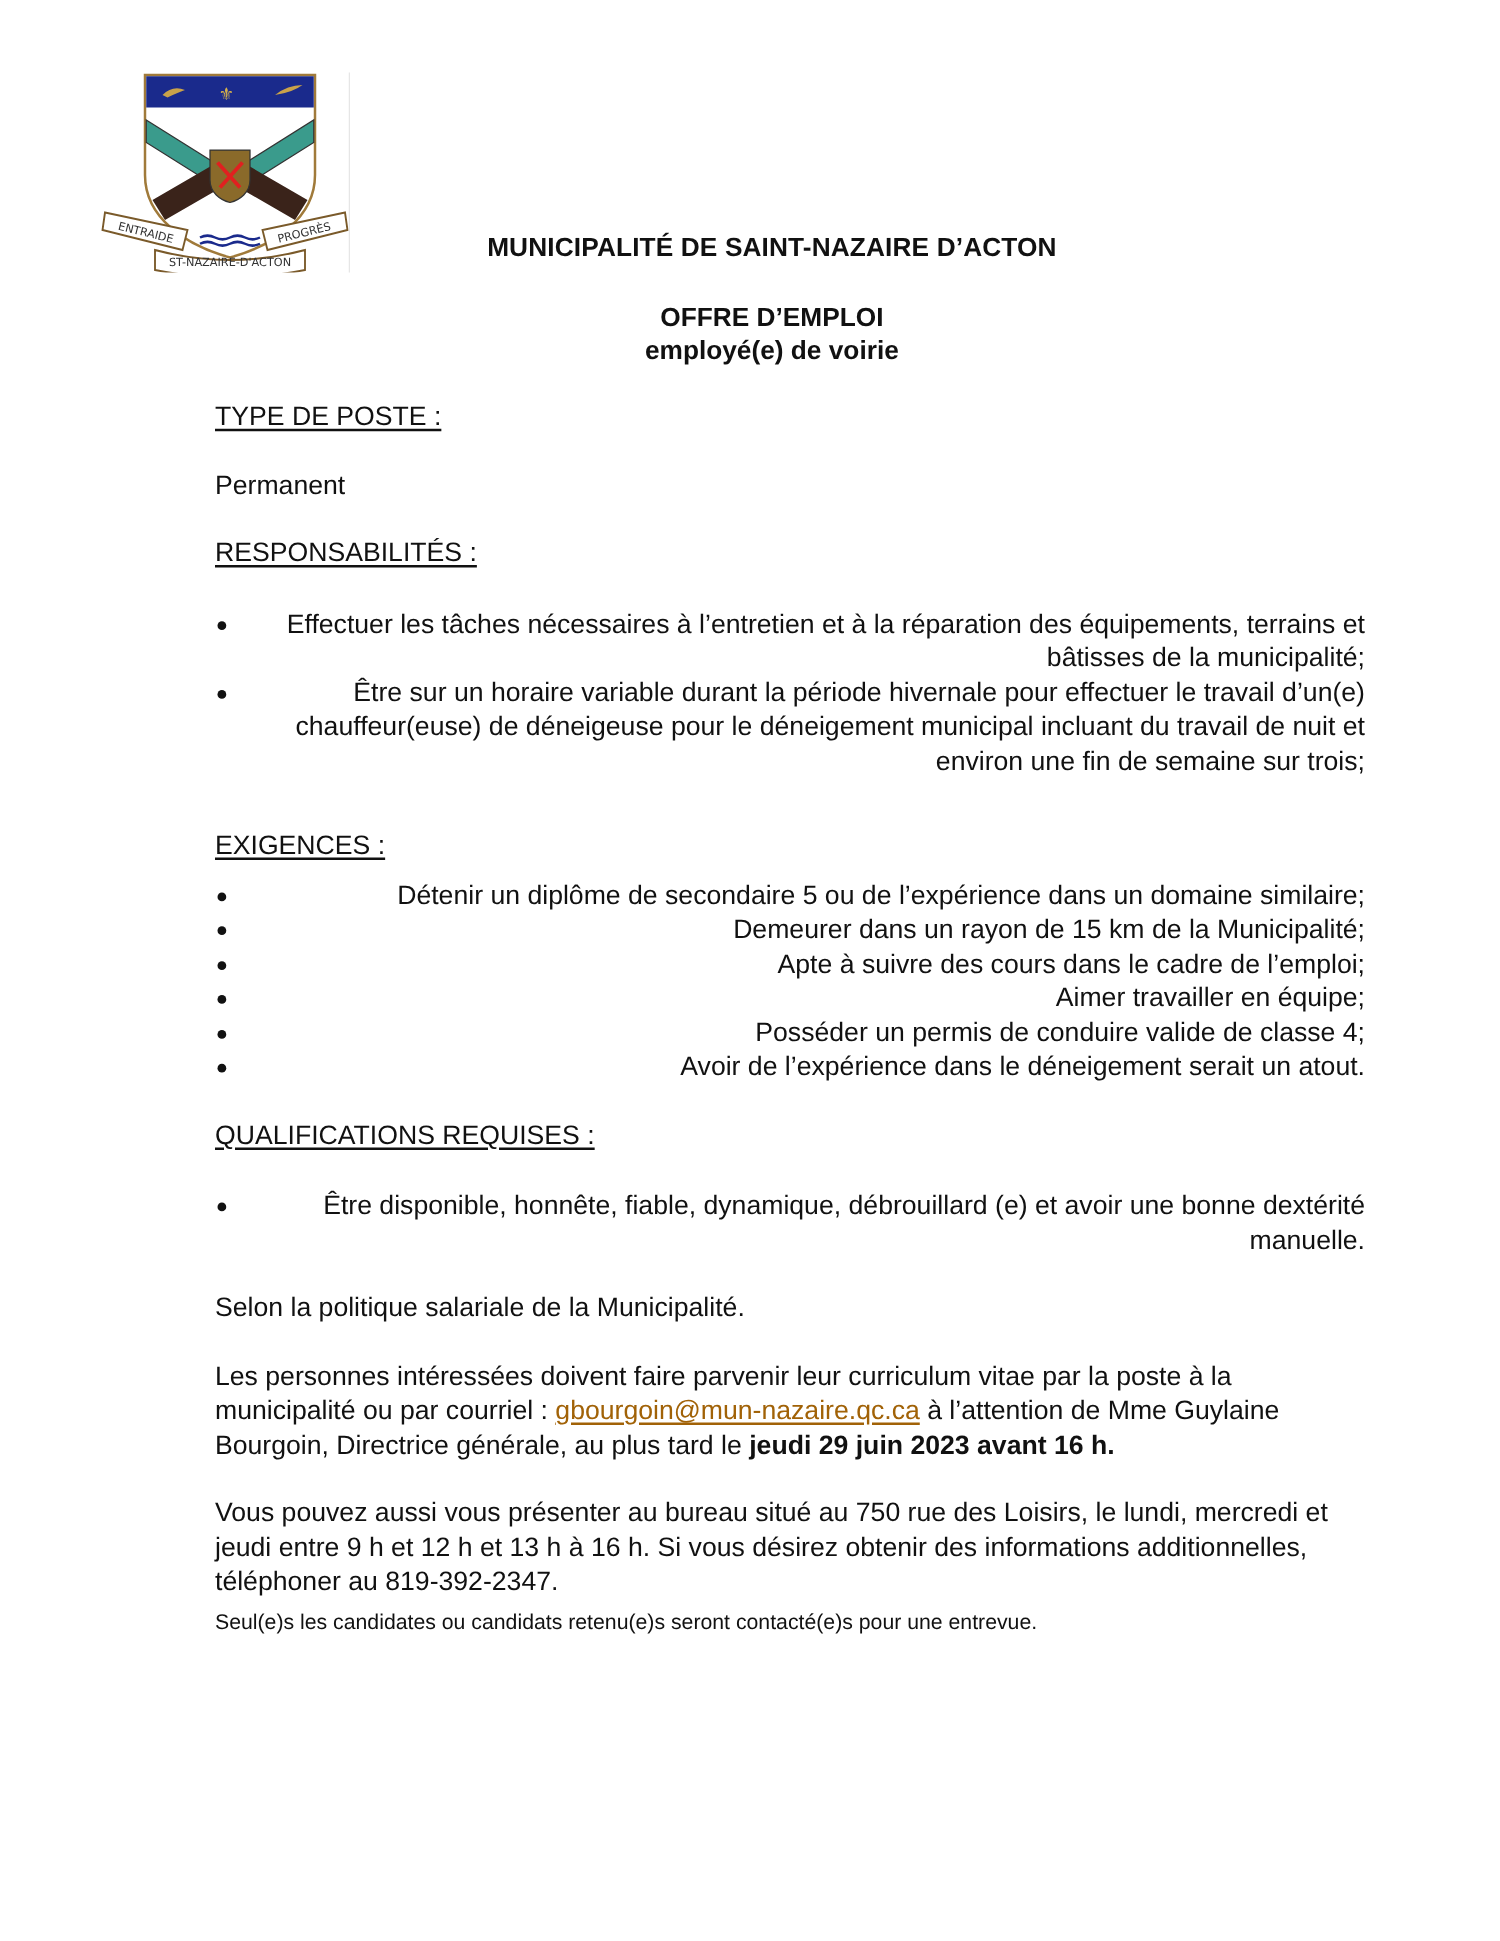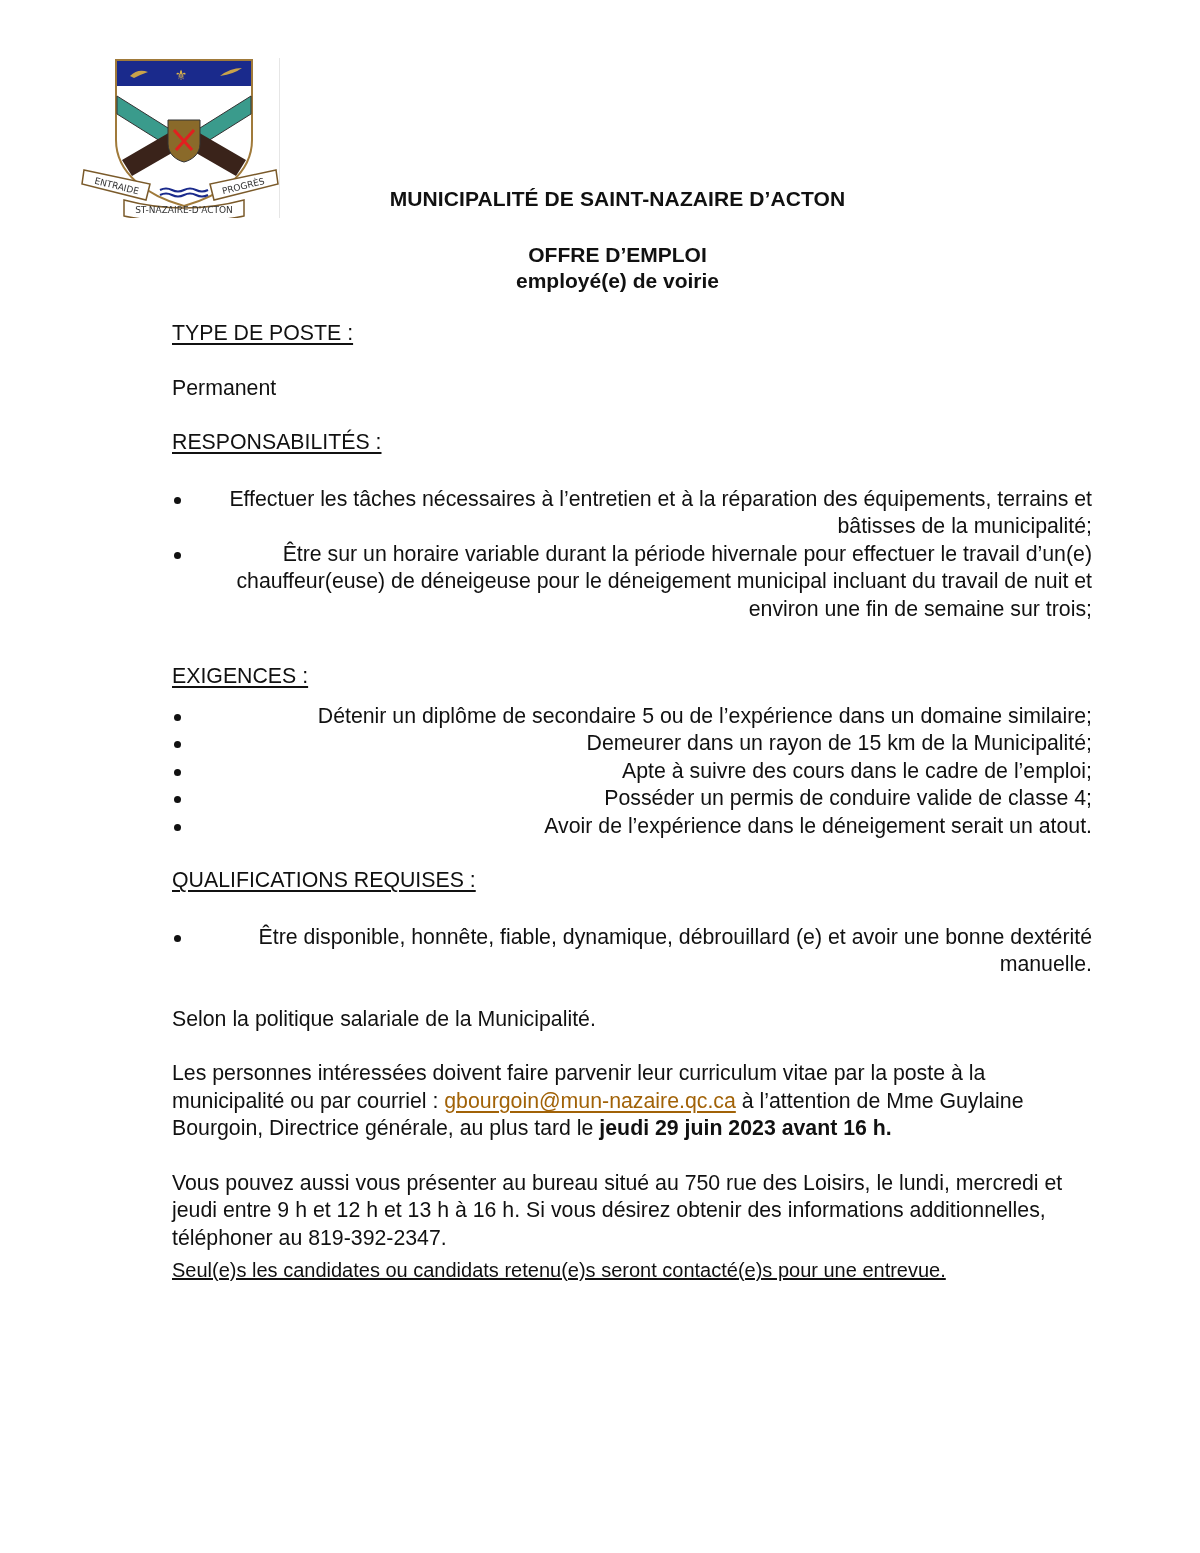--- a/index.html
+++ b/index.html
@@ -15,21 +15,21 @@
              font-weight: bold; font-size: 21px; }
     .content { position: absolute; left: 172px; top: 320px; width: 920px; font-size: 21.3px; line-height: 27.5px; }
     .sec-title { text-decoration: underline; text-underline-offset: 3px; margin: 0; }
     .para { margin: 0; }
     ul.bullets { list-style: none; margin: 0; padding: 0; text-align: right; }
     ul.bullets li { position: relative; padding-left: 28px; }
     ul.bullets li::before { content: ""; position: absolute; left: 2px; top: 11px; width: 7px; height: 7px;
                             border-radius: 50%; background: #111; }
     .mailto { color: #a16207; text-decoration: underline; text-underline-offset: 3px; }
     .bold { font-weight: bold; }
-    .small { font-size: 20px; line-height: 20px; text-decoration: underline; }
+    .small { font-size: 17px; line-height: 20px; }
   </style>
 </head>
 <body>
 
 <div class="logo">
   <svg width="200" height="162" viewBox="0 0 200 162" xmlns="http://www.w3.org/2000/svg">
 
     <path d="M36 4 H172 V84 C172 118 140 140 104 150 C68 140 36 118 36 84 Z" fill="#ffffff" stroke="#a07a3a" stroke-width="2"></path>
 
     <rect x="37" y="5" width="134" height="25" fill="#1a2a8c"></rect>
@@ -69,20 +69,21 @@
   <ul class="bullets" style="margin-top:29px">
     <li>Effectuer les tâches nécessaires à l’entretien et à la réparation des équipements, terrains et bâtisses de la municipalité;</li>
     <li>Être sur un horaire variable durant la période hivernale pour effectuer le travail d’un(e) chauffeur(euse) de déneigeuse pour le déneigement municipal incluant du travail de nuit et environ une fin de semaine sur trois;</li>
   </ul>
 
   <p class="sec-title" style="margin-top:40px">EXIGENCES :</p>
   <ul class="bullets" style="margin-top:12px">
     <li>Détenir un diplôme de secondaire 5 ou de l’expérience dans un domaine similaire;</li>
     <li>Demeurer dans un rayon de 15 km de la Municipalité;</li>
     <li>Apte à suivre des cours dans le cadre de l’emploi;</li>
+    <li>Aimer travailler en équipe;</li>
     <li>Posséder un permis de conduire valide de classe 4;</li>
     <li>Avoir de l’expérience dans le déneigement serait un atout.</li>
   </ul>
 
   <p class="sec-title" style="margin-top:27px">QUALIFICATIONS REQUISES :</p>
   <ul class="bullets" style="margin-top:29px">
     <li>Être disponible, honnête, fiable, dynamique, débrouillard (e) et avoir une bonne dextérité manuelle.</li>
   </ul>
 
   <p class="para" style="margin-top:27px">Selon la politique salariale de la Municipalité.</p>

